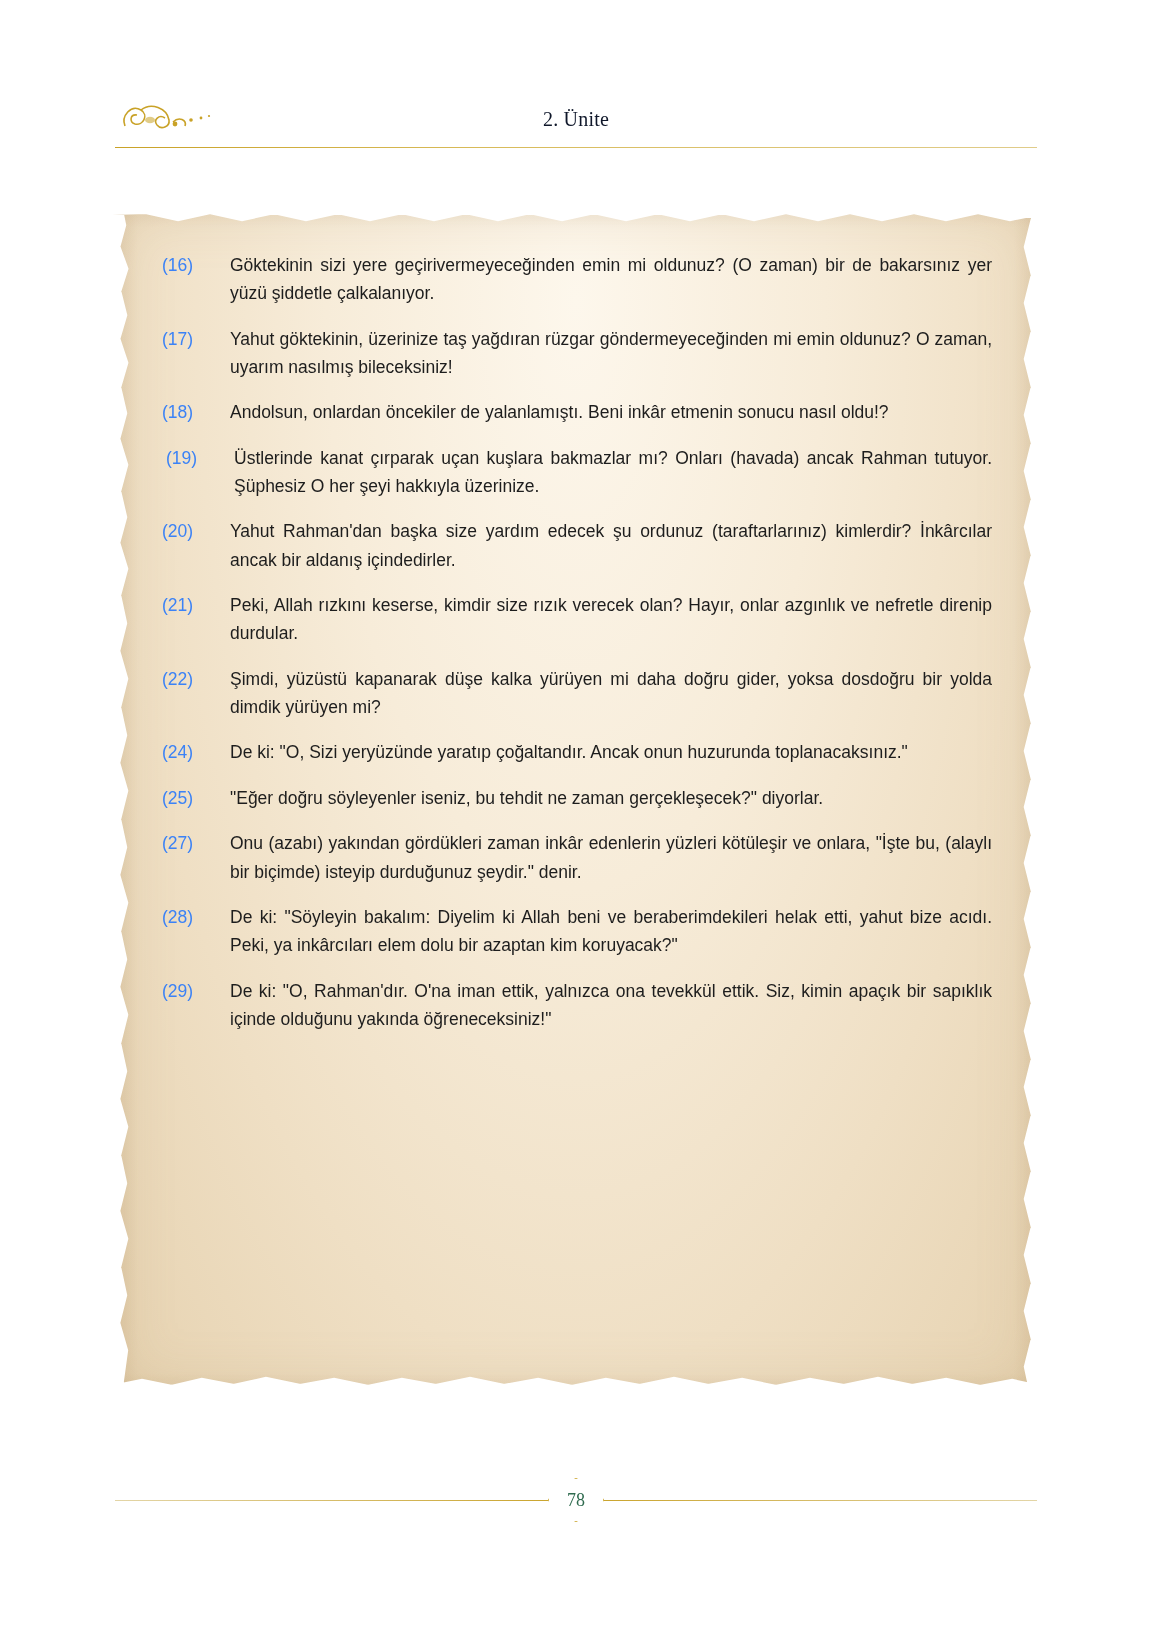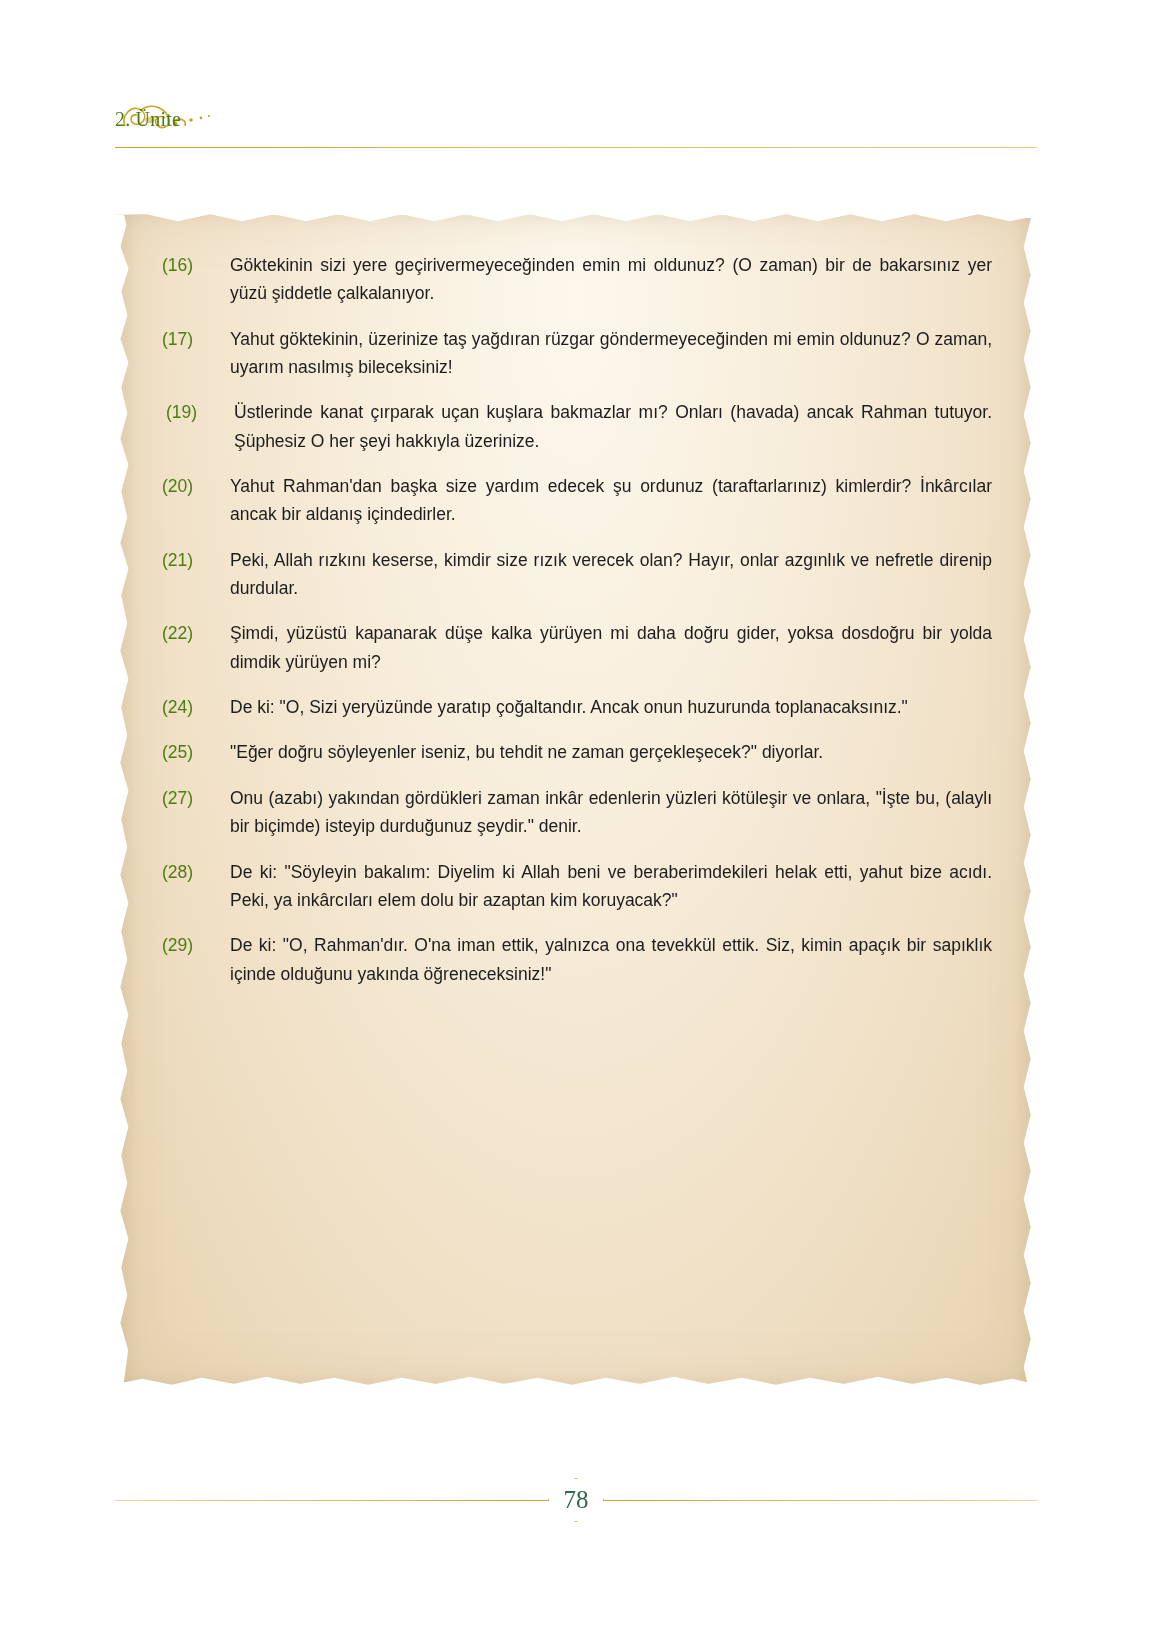--- a/index.html
+++ b/index.html
@@ -29,23 +29,24 @@
     bottom: 0;
     width: 100%;
     height: 1px;
     background: linear-gradient(to right, #c9a227, #d8bb5a 40%, #e0cc8a 100%);
   }
   .header-title {
     position: absolute;
     left: 0;
     right: 0;
     top: 12px;
+    text-align: center;
     font-family: "Liberation Serif", serif;
     font-size: 20px;
-    color: #4d7c0f;
+    color: #0f172a;
     letter-spacing: 0.2px;
   }
   .header-ornament {
     position: absolute;
     left: 0;
     top: 0;
     width: 120px;
     height: 48px;
   }
 
@@ -89,21 +90,21 @@
   }
   .verse {
     display: flex;
     align-items: flex-start;
     margin-bottom: 17px;
   }
   .verse-num {
     width: 68px;
     flex: 0 0 68px;
     font-size: 17.5px;
-    color: #4d7c0f;
+    color: #3b82f6;
     line-height: 1.62;
     text-align: left;
     padding-left: 2px;
   }
   .verse-num.indented {
     padding-left: 6px;
   }
   .verse-text {
     flex: 1 1 auto;
     font-size: 17.5px;
@@ -144,21 +145,21 @@
   .page-badge .diamond {
     position: absolute;
     inset: 0;
     background: #ffffff;
     border: 1px solid #c9a227;
     clip-path: polygon(50% 0%, 88% 22%, 100% 50%, 88% 78%, 50% 100%, 12% 78%, 0% 50%, 12% 22%);
   }
   .page-number {
     position: relative;
     font-family: "Liberation Serif", serif;
-    font-size: 25px;
+    font-size: 18px;
     color: #2f6b4f;
   }
 </style>
 </head>
 <body>
 
 <div class="page-header">
   <div class="header-ornament">
     <svg width="120" height="48" viewBox="0 0 120 48" xmlns="http://www.w3.org/2000/svg">
       <g fill="none" stroke="#c9a227" stroke-width="1.6">
@@ -207,20 +208,24 @@
     <div class="verse">
       <div class="verse-num">(16)</div>
       <div class="verse-text">Göktekinin sizi yere geçirivermeyeceğinden emin mi oldunuz? (O zaman) bir de bakarsınız yer yüzü şiddetle çalkalanıyor.</div>
     </div>
 
     <div class="verse">
       <div class="verse-num">(17)</div>
       <div class="verse-text">Yahut göktekinin, üzerinize taş yağdıran rüzgar göndermeyeceğinden mi emin oldunuz? O zaman, uyarım nasılmış bileceksiniz!</div>
     </div>
 
+    <div class="verse">
+      <div class="verse-num">(18)</div>
+      <div class="verse-text">Andolsun, onlardan öncekiler de yalanlamıştı. Beni inkâr etmenin sonucu nasıl oldu!?</div>
+    </div>
 
     <div class="verse">
       <div class="verse-num indented">(19)</div>
       <div class="verse-text">Üstlerinde kanat çırparak uçan kuşlara bakmazlar mı? Onları (havada) ancak Rahman tutuyor. Şüphesiz O her şeyi hakkıyla üzerinize.</div>
     </div>
 
     <div class="verse">
       <div class="verse-num">(20)</div>
       <div class="verse-text">Yahut Rahman'dan başka size yardım edecek şu ordunuz (taraftarlarınız) kimlerdir? İnkârcılar ancak bir aldanış içindedirler.</div>
     </div>

